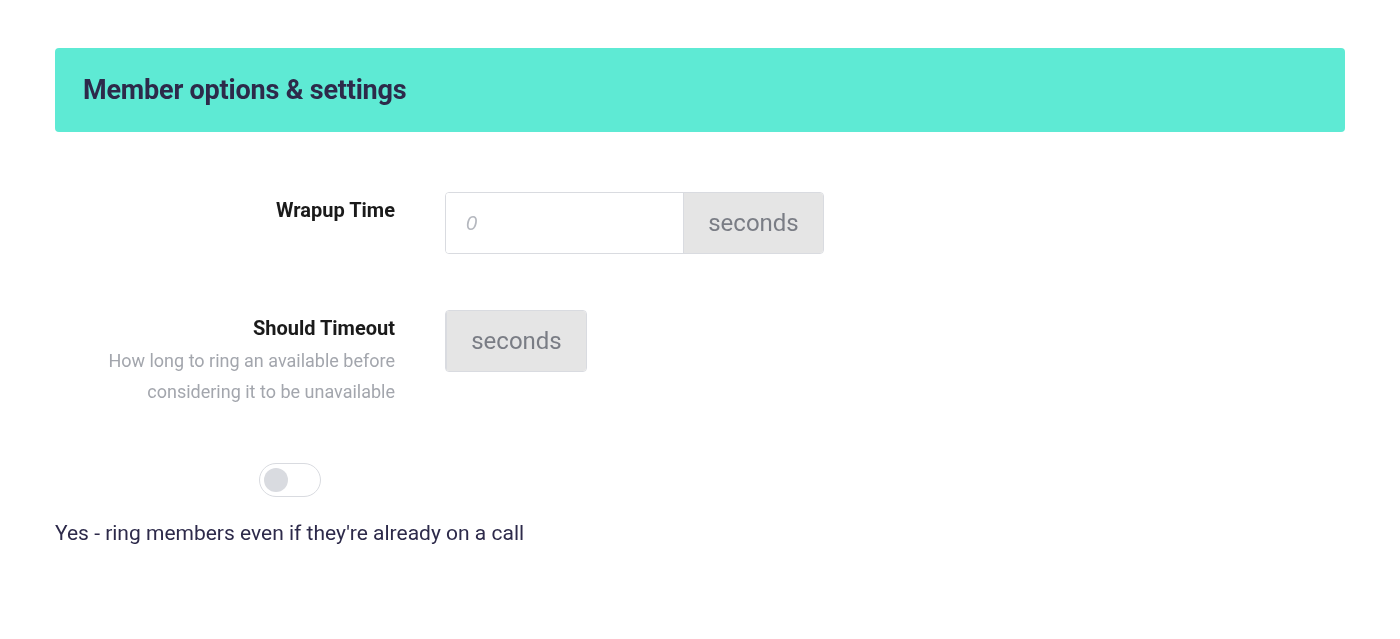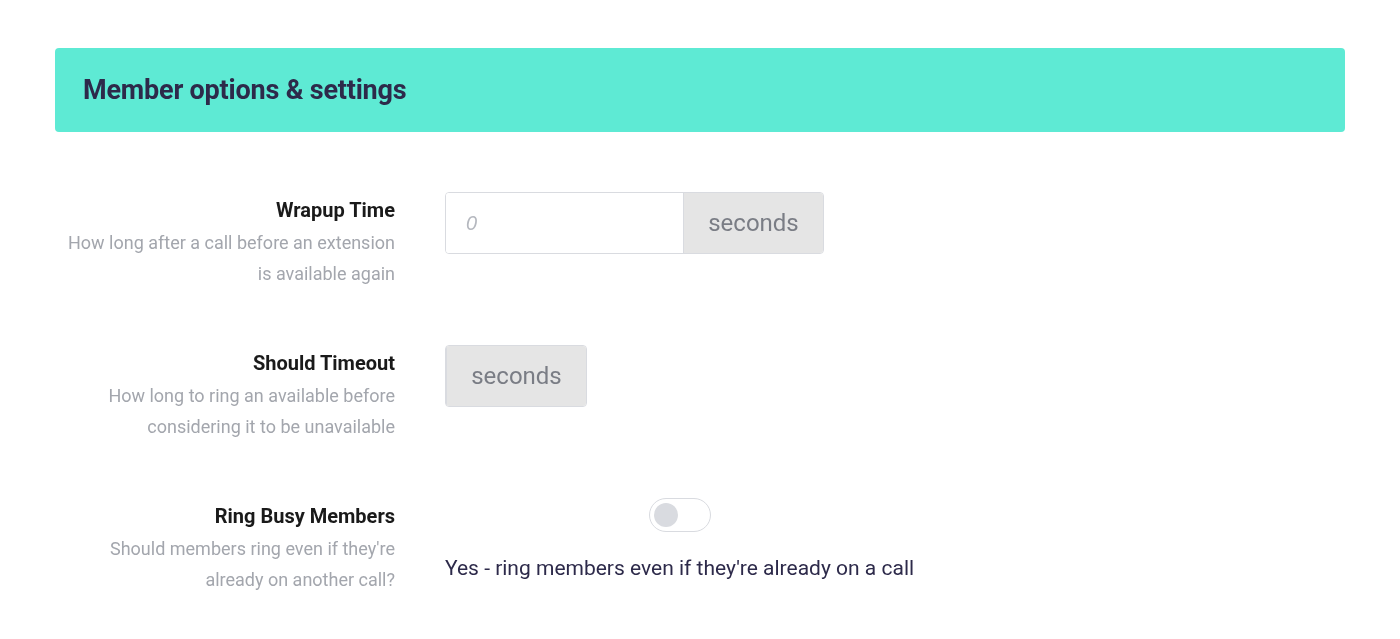--- a/index.html
+++ b/index.html
@@ -132,21 +132,20 @@
 
   <div class="section-header">
     <h1>Member options &amp; settings</h1>
   </div>
 
   <div class="settings-body">
 
     <div class="setting-row">
       <div class="label-col">
         <span class="label-title">Wrapup Time</span>
-        <span class="label-help">How long after a call before an extension is available again</span>
       </div>
       <div class="control-col">
         <div class="input-group">
           <input type="text" value="" placeholder="0" style="">
           <div class="input-addon">seconds</div>
         </div>
       </div>
     </div>
 
     <div class="setting-row">
@@ -155,24 +154,20 @@
         <span class="label-help">How long to ring an available before considering it to be unavailable</span>
       </div>
       <div class="control-col">
         <div class="input-group">
           <div class="input-addon">seconds</div>
         </div>
       </div>
     </div>
 
     <div class="setting-row">
-      <div class="label-col">
-        <span class="label-title">Ring Busy Members</span>
-        <span class="label-help">Should members ring even if they're already on another call?</span>
-      </div>
       <div class="control-col">
         <div class="toggle-row">
           <div class="toggle">
             <div class="toggle-knob"></div>
           </div>
           <span class="toggle-label">Yes - ring members even if they're already on a call</span>
         </div>
       </div>
     </div>
 

